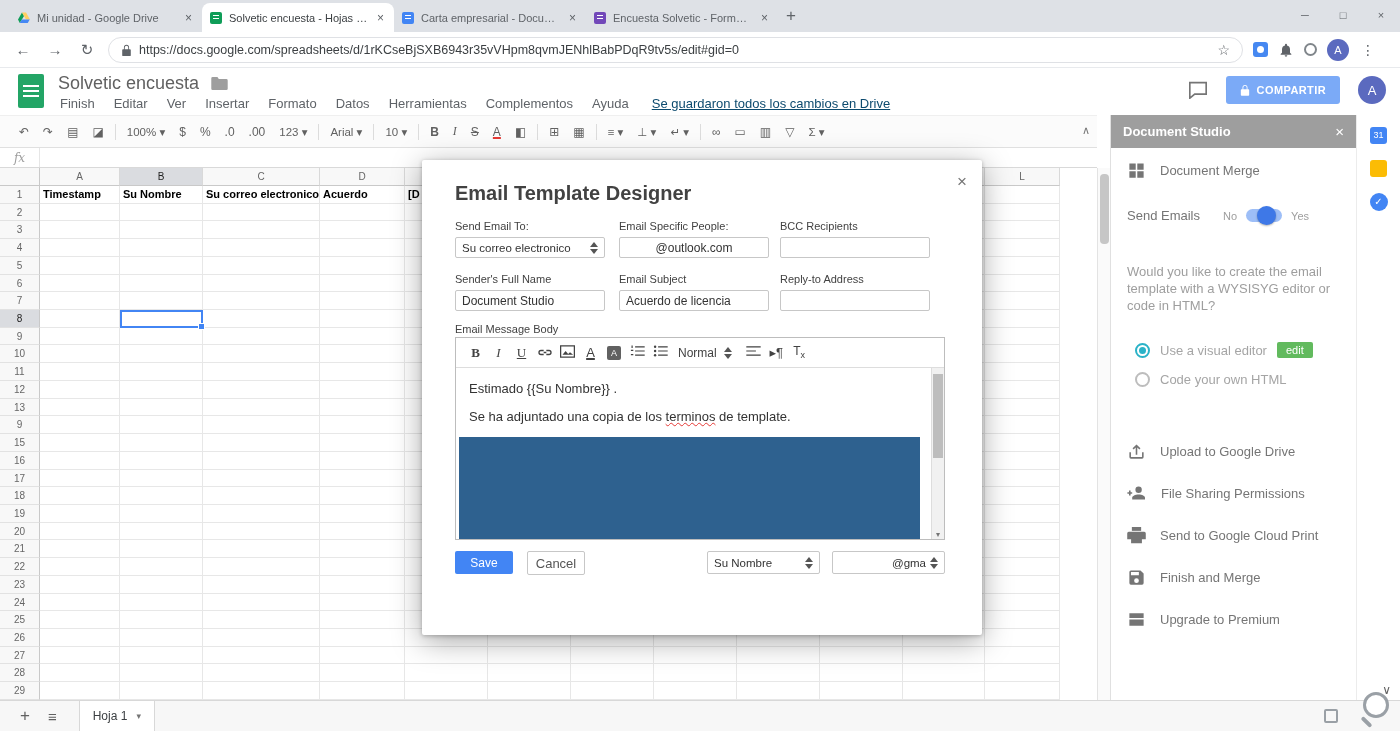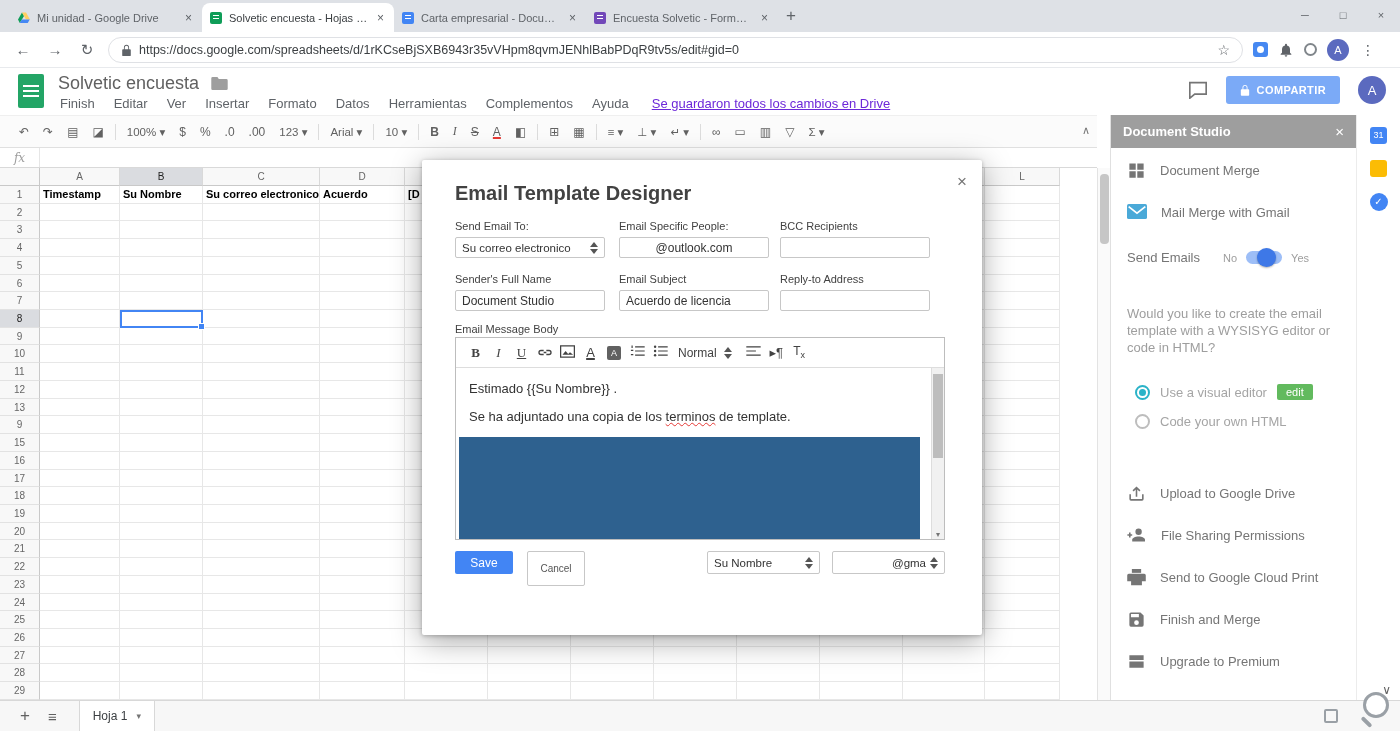--- a/index.html
+++ b/index.html
@@ -33,21 +33,21 @@
   .kebab{color:#5f6368;font-size:14px;width:18px;text-align:center}
 
   
   .shead{position:absolute;top:68px;left:0;width:100%;height:47px;background:#fff}
   .slogo{position:absolute;left:18px;top:6px;width:26px;height:34px;background:#23a566;border-radius:2px}
   .slogo::after{content:"";position:absolute;left:5px;top:11px;width:16px;height:15px;
     background:repeating-linear-gradient(to bottom,#fff 0 2px,transparent 2px 5px)}
   .title-row{position:absolute;left:58px;top:5px;display:flex;align-items:center;gap:12px}
   .doc-title{font-size:18px;color:#616161}
   .menurow{position:absolute;left:60px;top:28px;display:flex;gap:19px;font-size:13px;color:#5f6368;align-items:center}
-  .savestatus{color:#6d28d9;text-decoration:underline;margin-left:4px}
+  .savestatus{color:#0c4a6e;text-decoration:underline;margin-left:4px}
   .shead-right{position:absolute;right:14px;top:8px;display:flex;align-items:center;gap:18px}
   .share-btn{background:#7baaf7;color:#fff;font-size:11px;font-weight:bold;height:28px;padding:0 14px;border:none;border-radius:3px;display:flex;align-items:center;gap:7px;letter-spacing:.4px}
   .avatar{width:28px;height:28px;border-radius:50%;background:#5b6abf;color:#fff;display:flex;align-items:center;justify-content:center;font-size:13px}
 
   
   .toolbar{position:absolute;top:115px;left:0;width:1097px;height:33px;background:#fbfbfb;border-top:1px solid #efefef;border-bottom:1px solid #e0e0e0;display:flex;align-items:center;padding-left:12px;overflow:hidden}
   .tbi{color:#616161;font-size:12px;padding:0 7px;white-space:nowrap;flex:none}
   .tbi.b{font-weight:bold}
   .tbi.i{font-style:italic;font-family:"Liberation Serif",serif}
   .tbi.s{text-decoration:line-through}
@@ -142,21 +142,21 @@
   .edi.sub{font-size:12px}.edi sub{font-size:9px}
   .ed-content{position:absolute;left:0;top:30px;right:13px;bottom:0;overflow:hidden;padding:13px 0 0 13px;font-size:13px;color:#333}
   .ed-line{margin-bottom:13px}
   .misspell{text-decoration:underline wavy #e53935;text-decoration-thickness:1px}
   .ed-img{width:461px;height:110px;margin-left:-10px;margin-top:4px;
     background:radial-gradient(circle at 50% 118%,rgba(180,205,227,.95) 26px,rgba(180,205,227,0) 27px),#2e618f}
   .ed-scroll{position:absolute;top:30px;right:0;bottom:0;width:13px;background:#f1f1f1;border-left:1px solid #ddd}
   .ed-thumb{position:absolute;top:6px;left:1px;width:10px;height:84px;background:#bdbdbd}
   .ed-down{position:absolute;bottom:0;left:0;width:12px;text-align:center;font-size:8px;color:#757575}
   .m-save{position:absolute;left:33px;top:391px;width:58px;height:23px;background:#4285f4;color:#fff;border:none;border-radius:2px;font-size:12px}
-  .m-cancel{position:absolute;left:105px;top:391px;width:58px;height:35px;background:#fff;color:#555;border:1px solid #c7c7c7;border-radius:2px;font-size:10px}
+  .m-cancel{position:absolute;left:105px;top:391px;width:58px;height:24px;background:#fff;color:#555;border:1px solid #c7c7c7;border-radius:2px;font-size:13px}
   .m-dd1{position:absolute;left:285px;top:391px;width:113px;height:23px}
   .m-dd2{position:absolute;left:410px;top:391px;width:113px;height:23px;justify-content:flex-end}
 </style>
 </head>
 <body>
 
 <div class="root">
 
   <div class="tabstrip">
     <div class="tab">
@@ -751,27 +751,20 @@
       <span>Document Studio</span>
       <span class="sb-close">×</span>
     </div>
     <div class="sb-body">
       <div class="sb-item" style="margin-top:10px">
         <svg width="19" height="19" viewBox="0 0 24 24">
             <path fill="#757575" d="M3 3h8v8H3zM13 3h8v8h-8zM3 13h8v8H3zM13 13h8v8h-8z"></path>
           </svg>
         <span>Document Merge</span>
       </div>
-      <div class="sb-item" style="margin-top:18px">
-        <svg width="20" height="16" viewBox="0 0 24 19">
-            <rect width="24" height="18" rx="2" fill="#4aa9d8"></rect>
-            <path d="M2 3l10 8L22 3" stroke="#fff" stroke-width="2" fill="none"></path>
-          </svg>
-        <span>Mail Merge with Gmail</span>
-      </div>
       <div class="toggle-row" style="margin-top:26px">
         <span class="lab">Send Emails</span>
         <span class="mini">No</span>
         <span class="toggle">
             <span class="knob"></span>
           </span>
         <span class="mini">Yes</span>
       </div>
       <p class="sb-desc" style="margin-top:40px">Would you like to create the email template with a WYSISYG editor or code in HTML?</p>
       <div class="radio-row" style="margin-top:28px">

